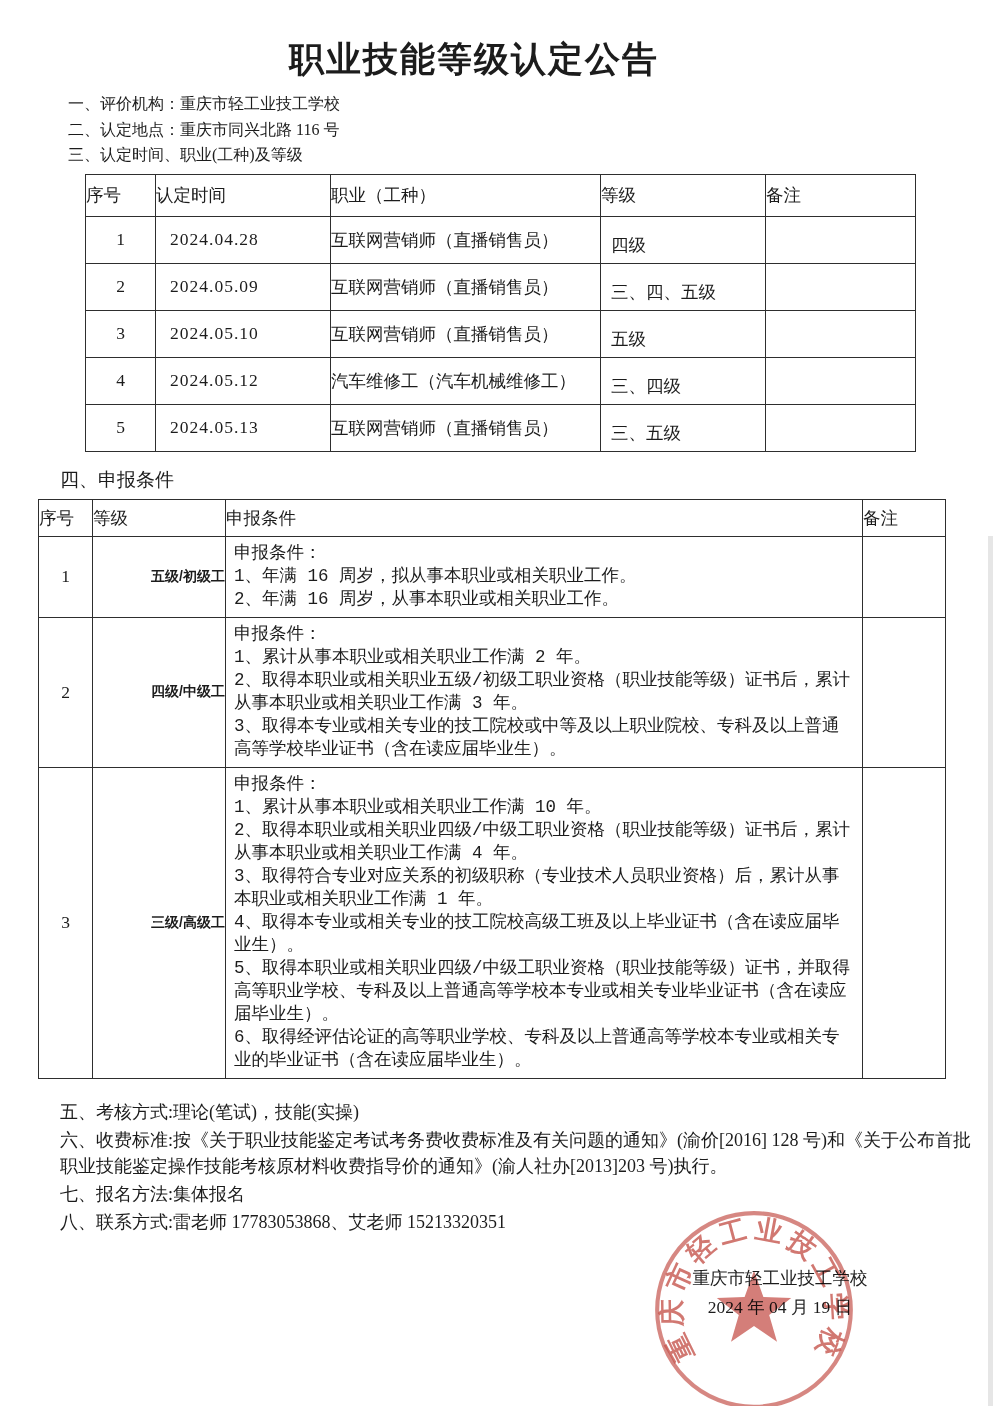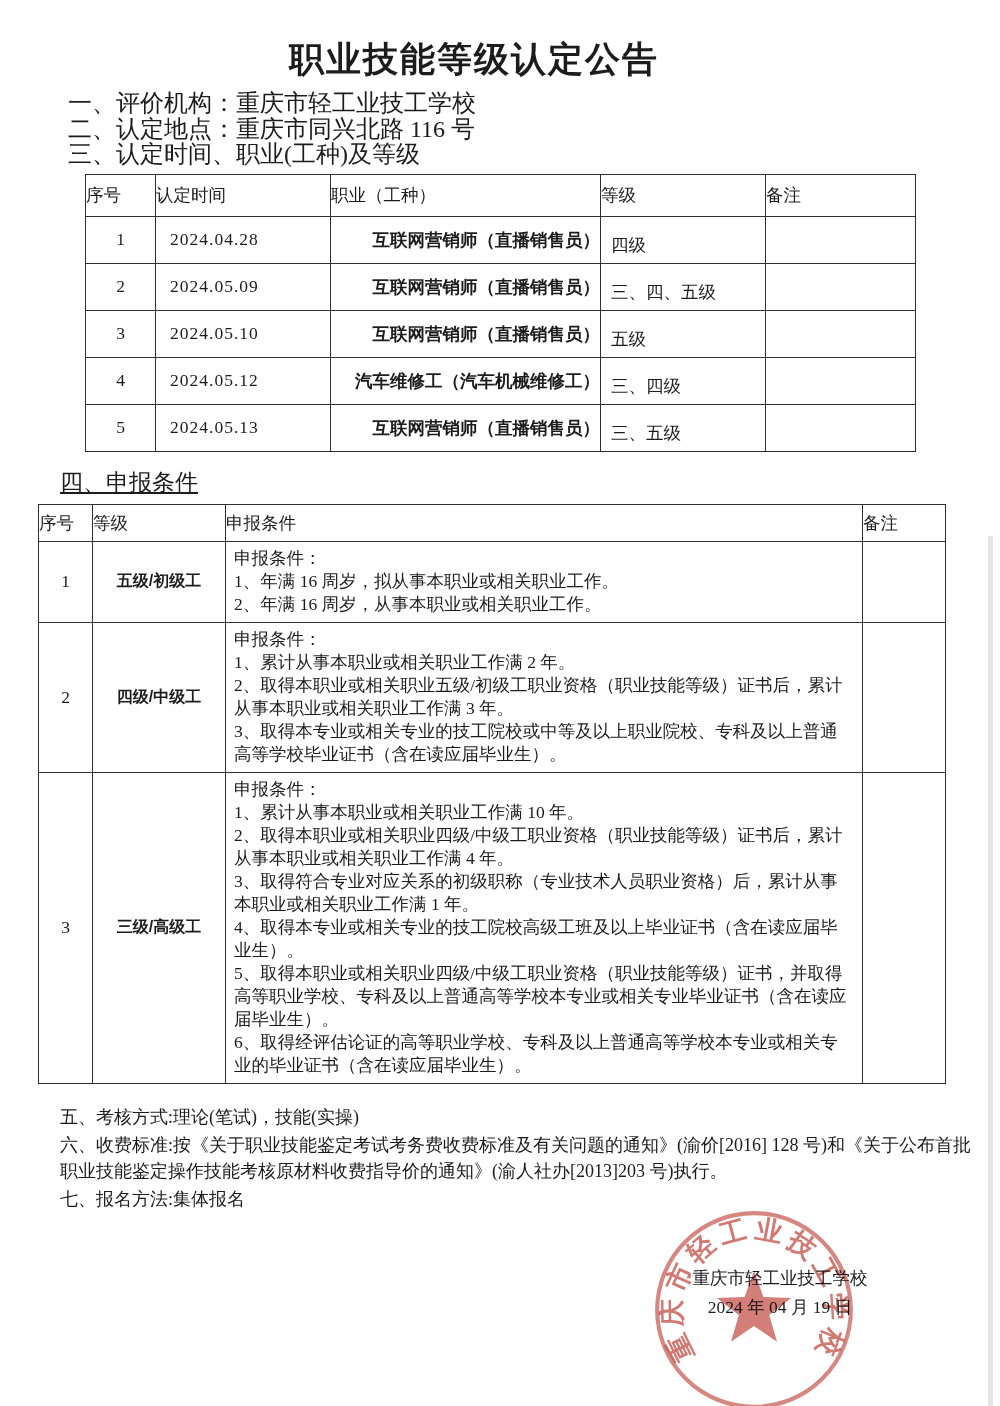--- a/index.html
+++ b/index.html
@@ -18,58 +18,59 @@
     width: 940px;
     margin: 36px 0 8px 0;
     text-align: center;
     font-family: "Liberation Sans", "DejaVu Sans", sans-serif;
     font-weight: 700;
     font-size: 35px;
     letter-spacing: 2px;
     padding-left: 8px;
   }
 
-  .intro { margin-left: 68px; font-size: 24px; line-height: 25.5px; }
+  .intro { margin-left: 68px; font-size: 16px; line-height: 25.5px; }
   .intro-line { white-space: nowrap; }
 
   table { border-collapse: collapse; table-layout: fixed; }
   th, td {
     border: 1.6px solid #2e2e2e;
     font-size: 17.5px;
     font-weight: 400;
     padding: 0;
     overflow: hidden;
   }
   th { text-align: left; }
 
   
   .t1 { margin: 6px 0 0 85px; width: 830px; }
   .t1 th { height: 42px; }
   .t1 td { height: 47px; }
   .t1 .c-no   { text-align: center; }
   .t1 .c-date { padding-left: 14px; letter-spacing: 1px; }
-  .t1 .c-job  { text-align: right; font-weight: bold; }
+  .t1 .c-job  { text-align: left; }
   .t1 .c-level{ padding: 16px 16px 0 10px; vertical-align: top; }
 
-  .section-title { margin: 15px 2px 6px 60px; font-size: 23px; text-decoration: underline; }
+  .section-title { margin: 15px 2px 6px 60px; font-size: 19px; }
 
   
   .t2 { margin: 0 0 0 38px; width: 907px; }
   .t2 th { height: 37px; }
   .t2 .c-no { text-align: center; }
   .t2 .c-level {
-    text-align: center;
+    text-align: right;
     font-family: "Liberation Sans", "DejaVu Sans", sans-serif;
     font-weight: 700;
-    font-size: 16px;
+    font-size: 14px;
   }
   .t2 .c-cond {
     vertical-align: top;
     padding: 5px 8px 6px 8px;
     line-height: 23px;
+    font-family: Liberation Mono, monospace;
   }
 
   .footer { margin: 20px 0 0 60px; width: 926px; font-size: 18px; }
   .f-item { line-height: 26px; margin-bottom: 2px; }
 
   .signature {
     position: absolute;
     left: 640px; top: 1228px;
     width: 280px;
     text-align: center;
@@ -217,20 +218,21 @@
           </td>
           <td class="c-remark"></td>
         </tr>
       </tbody>
   </table>
 
   <div class="footer" id="footer">
       <div class="f-item">五、考核方式:理论(笔试)，技能(实操)</div>
       <div class="f-item">六、收费标准:按《关于职业技能鉴定考试考务费收费标准及有关问题的通知》(渝价[2016] 128 号)和《关于公布首批职业技能鉴定操作技能考核原材料收费指导价的通知》(渝人社办[2013]203 号)执行。</div>
       <div class="f-item">七、报名方法:集体报名</div>
+      <div class="f-item">八、联系方式:雷老师 17783053868、艾老师 15213320351</div>
     </div>
 
   <div class="signature">
     <div>重庆市轻工业技工学校</div>
     <div>2024 年 04 月 19 日</div>
   </div>
 
   <svg class="stamp" viewBox="0 0 200 200" aria-hidden="true" style="color: rgb(193, 71, 63);">
     <circle cx="100" cy="100" r="94" fill="none" stroke="currentColor" stroke-width="4" opacity="0.72"></circle>
     <path id="sealArc" d="M 43 144 A 71 71 0 1 1 157 144" fill="none"></path>

